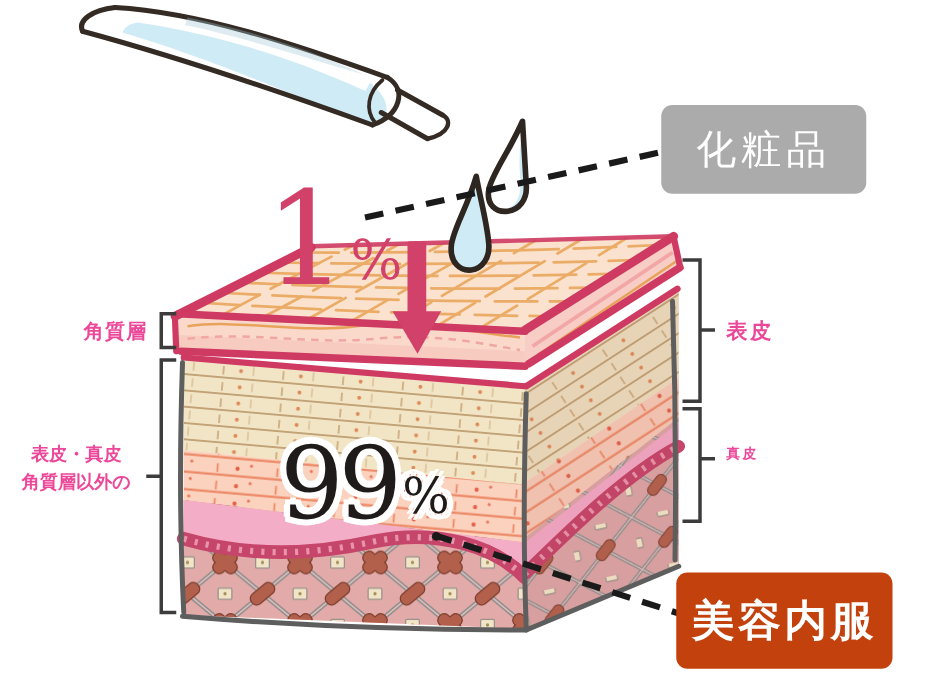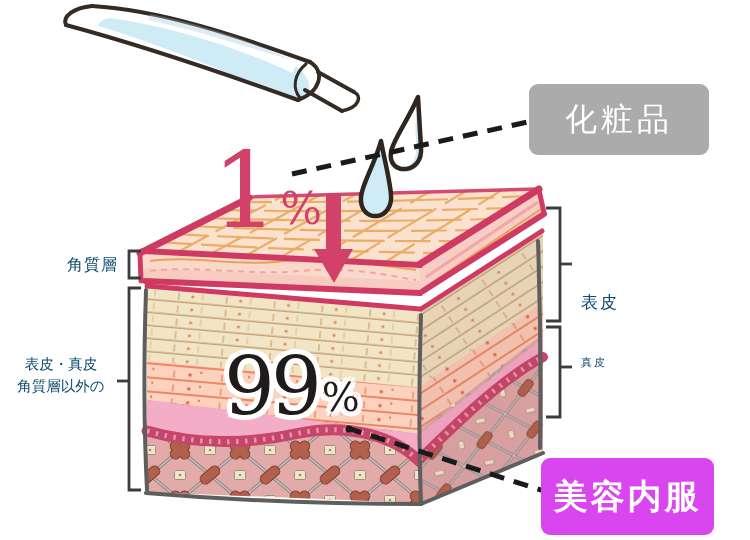--- a/index.html
+++ b/index.html
@@ -1,26 +1,26 @@
 <!DOCTYPE html>
 <html><head>
 <meta charset="utf-8">
 <style>
   html,body{margin:0;padding:0;background:#fff;}
   .stage{position:relative;width:750px;height:540px;overflow:hidden;background:#ffffff;
          font-family:"DejaVu Sans","Liberation Sans",sans-serif;}
   .stage svg{position:absolute;left:0;top:0;}
-  .lbl{position:absolute;color:#0c4a6e;font-weight:400;}
+  .lbl{position:absolute;color:#ec4899;font-weight:700;}
   .lbl-stratum{left:30px;top:255px;width:88px;text-align:right;font-size:16px;letter-spacing:1px;}
   .lbl-nonstratum{left:5px;top:354px;width:112px;text-align:center;font-size:14.5px;line-height:1.5;}
-  .lbl-epidermis{left:581px;top:253px;font-size:17px;letter-spacing:2px;margin-top:38px;}
+  .lbl-epidermis{left:581px;top:253px;font-size:17px;letter-spacing:2px;}
   .lbl-dermis{left:581px;top:355px;font-size:11px;letter-spacing:2px;}
   .callout{position:absolute;display:flex;align-items:center;justify-content:center;
            border-radius:9px;color:#fff;}
-  .callout-cosmetics{left:529px;top:84px;width:180px;height:71px;background:#ababab;
+  .callout-cosmetics{left:529px;top:84px;width:164px;height:71px;background:#ababab;
            font-size:32px;letter-spacing:4px;font-weight:500;}
   .callout-supplement{left:541px;top:458px;width:173px;height:77px;background:#f7529b;
            font-size:34px;letter-spacing:3px;font-weight:bold;}
   .pct-one{position:absolute;left:212px;top:148px;display:flex;align-items:flex-end;
            font-family:"DejaVu Serif","Liberation Serif",serif;color:#d2416a;}
   .pct-one .big{font-size:104px;line-height:0.84;}
   .pct-one .small{font-size:44px;line-height:1;margin:0 0 4px 2px;}
   .pct-99{position:absolute;left:224px;top:354px;display:flex;align-items:flex-end;
           font-family:"DejaVu Serif","Liberation Serif",serif;color:#1f1b1b;
           text-shadow:-4px -4px 0 #fff,4px -4px 0 #fff,-4px 4px 0 #fff,4px 4px 0 #fff,
@@ -273,15 +273,15 @@
   <div class="lbl lbl-nonstratum">
     <div>表皮・真皮</div>
     <div>角質層以外の</div>
   </div>
 
   <div class="lbl lbl-epidermis">表皮</div>
   <div class="lbl lbl-dermis">真皮</div>
 
   <div class="callout callout-cosmetics" style="background-color: rgb(171, 171, 171);">化粧品</div>
 
-  <div class="callout callout-supplement" style="background-color: #d946ef;">美容内服</div>
+  <div class="callout callout-supplement" style="background-color: #c2410c;">美容内服</div>
 
 </div>
 
 </body></html>

